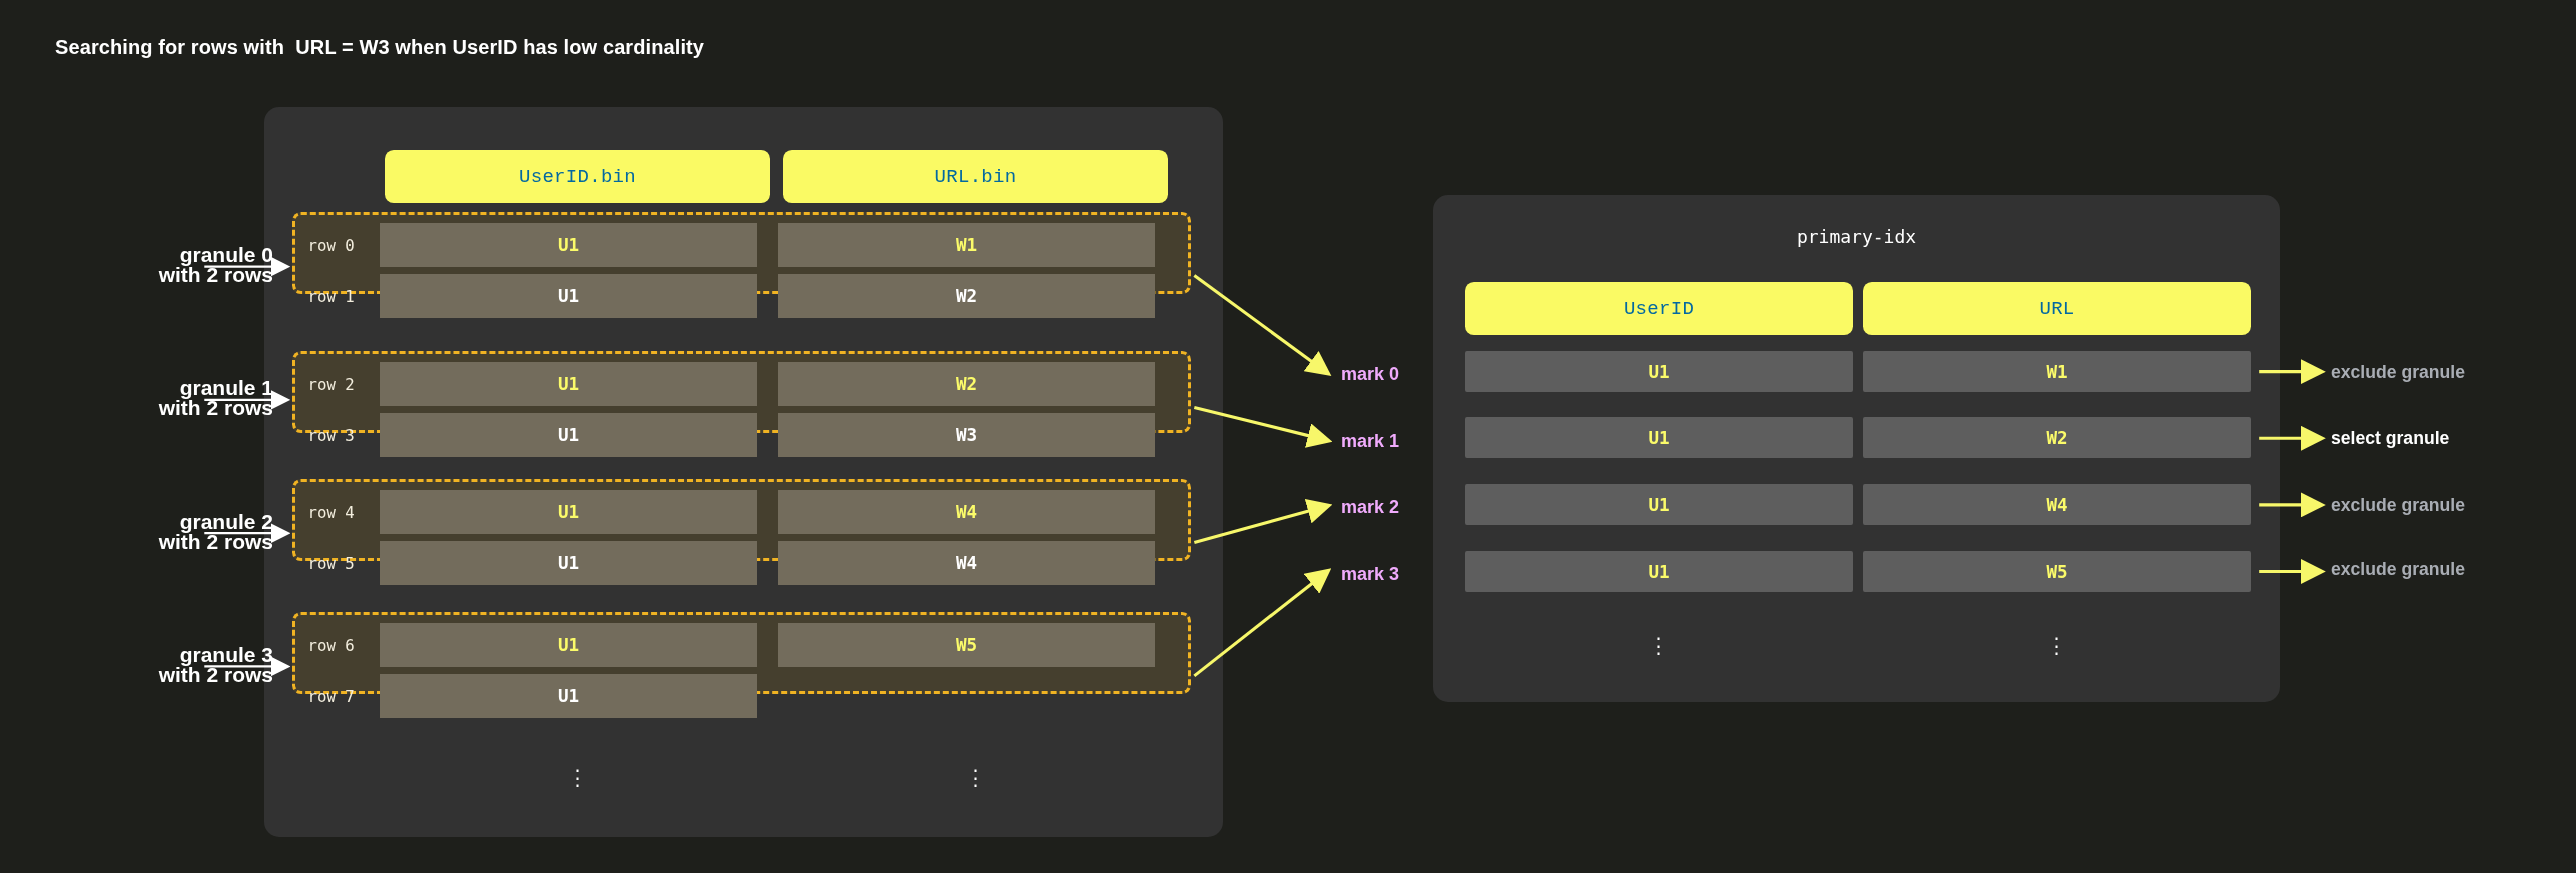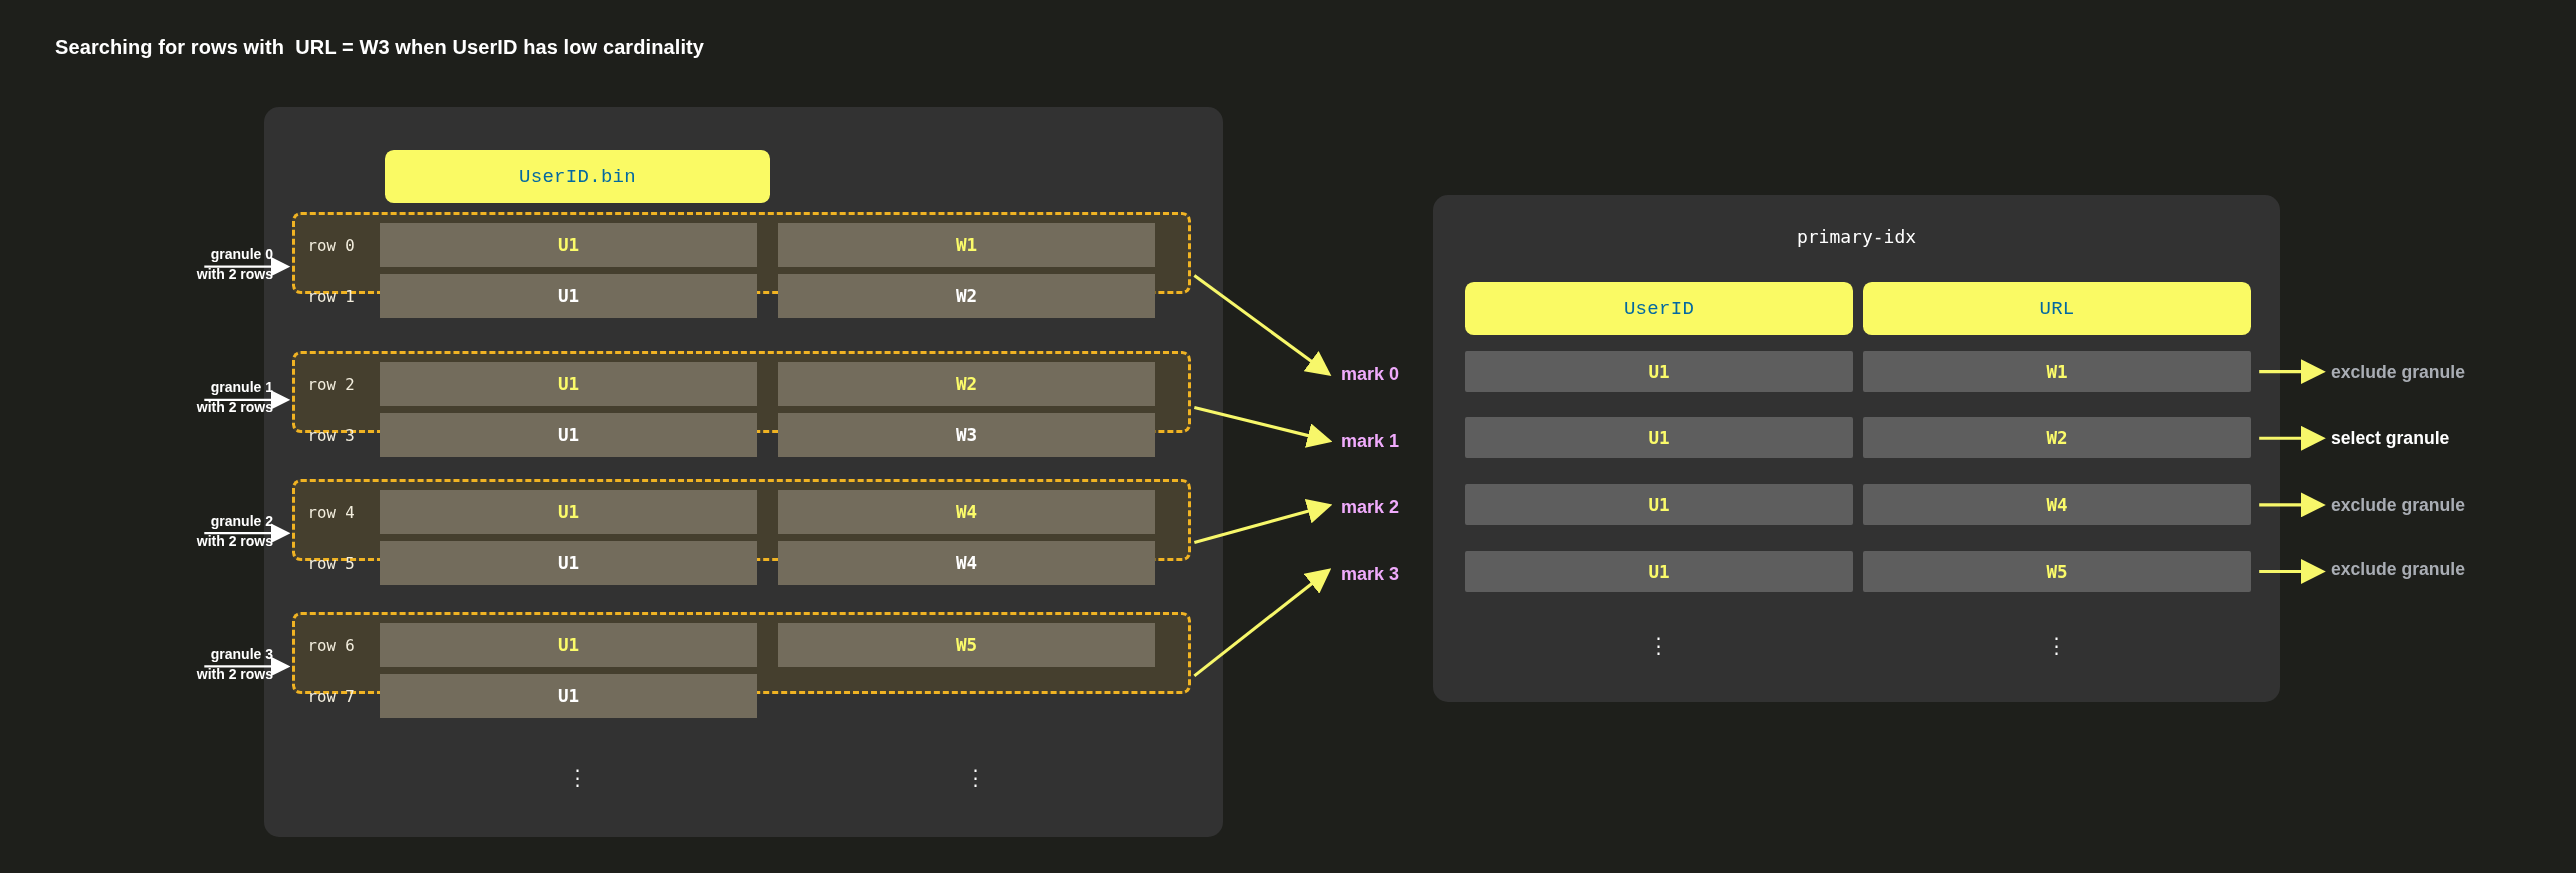--- a/index.html
+++ b/index.html
@@ -85,21 +85,21 @@
 
   
   .vdots{
     position:absolute;color:#ffffff;font-size:19px;line-height:7.5px;
     font-family:"DejaVu Sans", sans-serif;text-align:center;width:19px;
   }
   .vdots span{display:block;}
 
   
   .gran-note{
-    position:absolute;color:#ffffff;font-size:14px;font-weight:bold;
+    position:absolute;color:#ffffff;font-size:21px;font-weight:bold;
     line-height:19.5px;text-align:right;width:207px;
   }
 
   
   .mark-label{
     position:absolute;color:#f0abfc;font-size:18px;font-weight:bold;
     white-space:pre;
   }
 
   
@@ -114,20 +114,21 @@
 </head>
 <body>
 
 <div class="stage">
 
   <div id="page-title">Searching for rows with  URL = W3 when UserID has low cardinality</div>
 
   <div class="panel" id="data-panel"></div>
 
   <div class="col-head" id="head-userid-bin">UserID.bin</div>
+  <div class="col-head" id="head-url-bin">URL.bin</div>
 
   <div class="granule" style="top:212px;">
     <div class="rowline" style="top:8.2px;">
       <div class="rowlabel">row 0</div>
       <div class="cell c1 val-hi">U1</div>
       <div class="cell c2 val-hi">W1</div>
     </div>
     <div class="rowline" style="top:59px;">
       <div class="rowlabel">row 1</div>
       <div class="cell c1 val-lo">U1</div>

